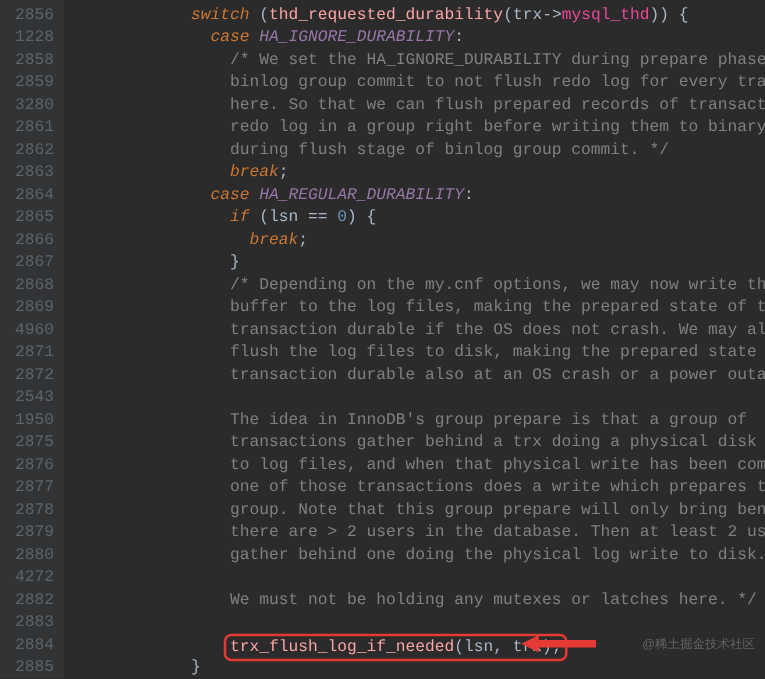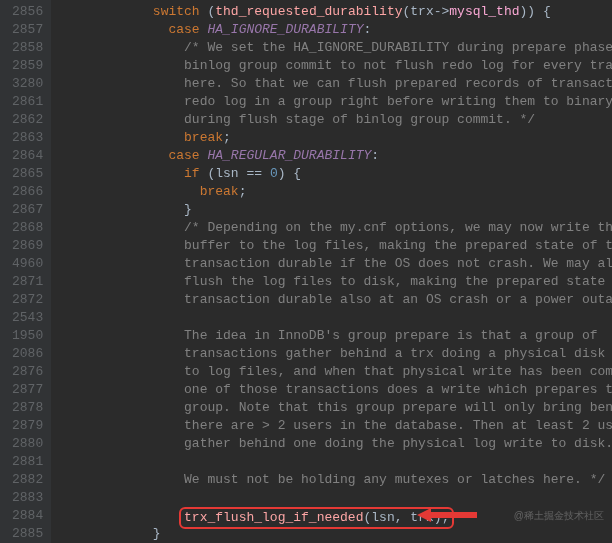--- a/index.html
+++ b/index.html
@@ -32,27 +32,27 @@
   .code {
     padding: 3px 0 3px 8px;
     flex: 1;
     color: #a9b7c6;
     white-space: pre;
     overflow: hidden;
   }
   .code div {
     height: 18px;
   }
-  .kw { color: #cc7832; }
+  .kw { color: #cc7832; font-style: italic; }
   .fn { color: #fca5a5; }
   .const { color: #9876aa; font-style: italic; }
   .num { color: #6897bb; }
   .cmt { color: #808080; }
   .default { color: #a9b7c6; }
-  .ident { color: #f9a8d4; text-align: center; }
+  .ident { color: #ec4899; text-align: center; }
   .highlight-box {
     border: 2px solid #e53935;
     border-radius: 6px;
     padding: 0 3px;
     display: inline-block;
     margin-left: -5px;
   }
   .arrow {
     position: absolute;
     right: 135px;
@@ -72,45 +72,45 @@
     font-size: 10px;
     font-family: sans-serif;
   }
 </style>
 </head>
 <body>
 
 <div class="editor">
   <div class="gutter" id="gutter">
       <div>2856</div>
-      <div>2857</div>
+      <div>1228</div>
       <div>2858</div>
       <div>2859</div>
       <div>3280</div>
       <div>2861</div>
       <div>2862</div>
       <div>2863</div>
       <div>2864</div>
       <div>2865</div>
       <div>2866</div>
       <div>2867</div>
       <div>2868</div>
       <div>2869</div>
       <div>4960</div>
       <div>2871</div>
       <div>2872</div>
       <div>2543</div>
       <div>1950</div>
-      <div>2086</div>
+      <div>2875</div>
       <div>2876</div>
       <div>2877</div>
       <div>2878</div>
       <div>2879</div>
       <div>2880</div>
-      <div>2881</div>
+      <div>4272</div>
       <div>2882</div>
       <div>2883</div>
       <div>2884</div>
       <div>2885</div>
     </div>
   <div class="code" id="code"><div><span>            </span><span class="kw">switch </span><span class="default">(</span><span class="fn">thd_requested_durability</span><span class="default">(trx-&gt;</span><span class="ident">mysql_thd</span><span class="default">)) {</span></div><div><span>              </span><span class="kw">case </span><span class="const">HA_IGNORE_DURABILITY</span><span class="default">:</span></div><div><span>                </span><span class="cmt">/* We set the HA_IGNORE_DURABILITY during prepare phase of</span></div><div><span>                </span><span class="cmt">binlog group commit to not flush redo log for every transaction</span></div><div><span>                </span><span class="cmt">here. So that we can flush prepared records of transactions to</span></div><div><span>                </span><span class="cmt">redo log in a group right before writing them to binary log</span></div><div><span>                </span><span class="cmt">during flush stage of binlog group commit. */</span></div><div><span>                </span><span class="kw">break</span><span class="default">;</span></div><div><span>              </span><span class="kw">case </span><span class="const">HA_REGULAR_DURABILITY</span><span class="default">:</span></div><div><span>                </span><span class="kw">if </span><span class="default">(lsn == </span><span class="num">0</span><span class="default">) {</span></div><div><span>                  </span><span class="kw">break</span><span class="default">;</span></div><div><span>                </span><span class="default">}</span></div><div><span>                </span><span class="cmt">/* Depending on the my.cnf options, we may now write the log</span></div><div><span>                </span><span class="cmt">buffer to the log files, making the prepared state of the</span></div><div><span>                </span><span class="cmt">transaction durable if the OS does not crash. We may also</span></div><div><span>                </span><span class="cmt">flush the log files to disk, making the prepared state of the</span></div><div><span>                </span><span class="cmt">transaction durable also at an OS crash or a power outage.</span></div><div>&nbsp;</div><div><span>                </span><span class="cmt">The idea in InnoDB's group prepare is that a group of</span></div><div><span>                </span><span class="cmt">transactions gather behind a trx doing a physical disk write</span></div><div><span>                </span><span class="cmt">to log files, and when that physical write has been completed,</span></div><div><span>                </span><span class="cmt">one of those transactions does a write which prepares the whole</span></div><div><span>                </span><span class="cmt">group. Note that this group prepare will only bring benefit if</span></div><div><span>                </span><span class="cmt">there are &gt; 2 users in the database. Then at least 2 users can</span></div><div><span>                </span><span class="cmt">gather behind one doing the physical log write to disk.</span></div><div>&nbsp;</div><div><span>                </span><span class="cmt">We must not be holding any mutexes or latches here. */</span></div><div>&nbsp;</div><div><span>                </span><span class="highlight-box"><span class="fn">trx_flush_log_if_needed</span><span class="default">(lsn, trx);</span></span></div><div><span>            </span><span class="default">}</span></div></div>
 </div>
 
 <div class="arrow">
   <svg viewBox="0 0 60 18">

